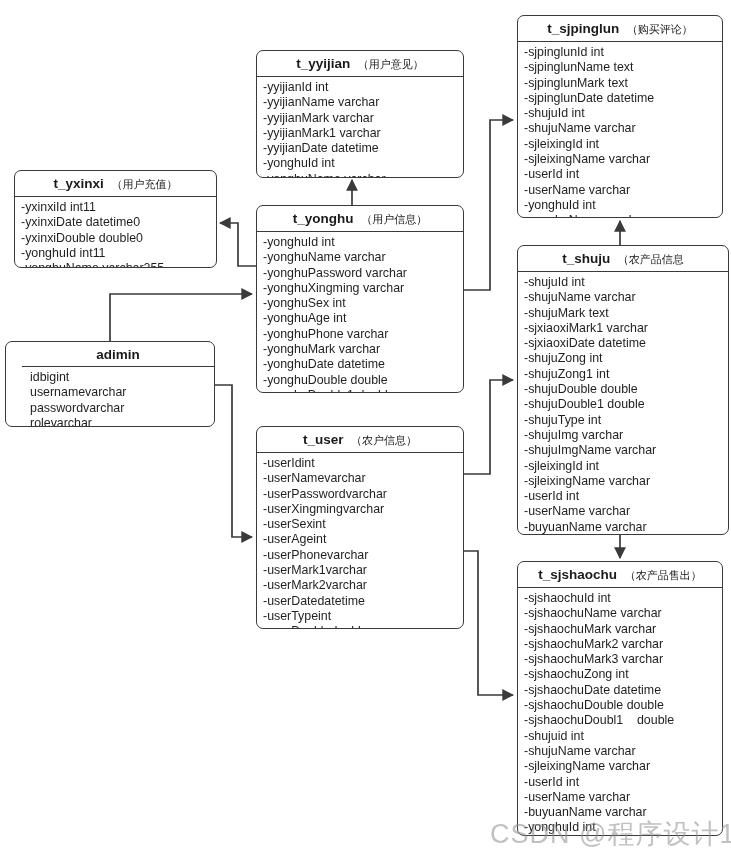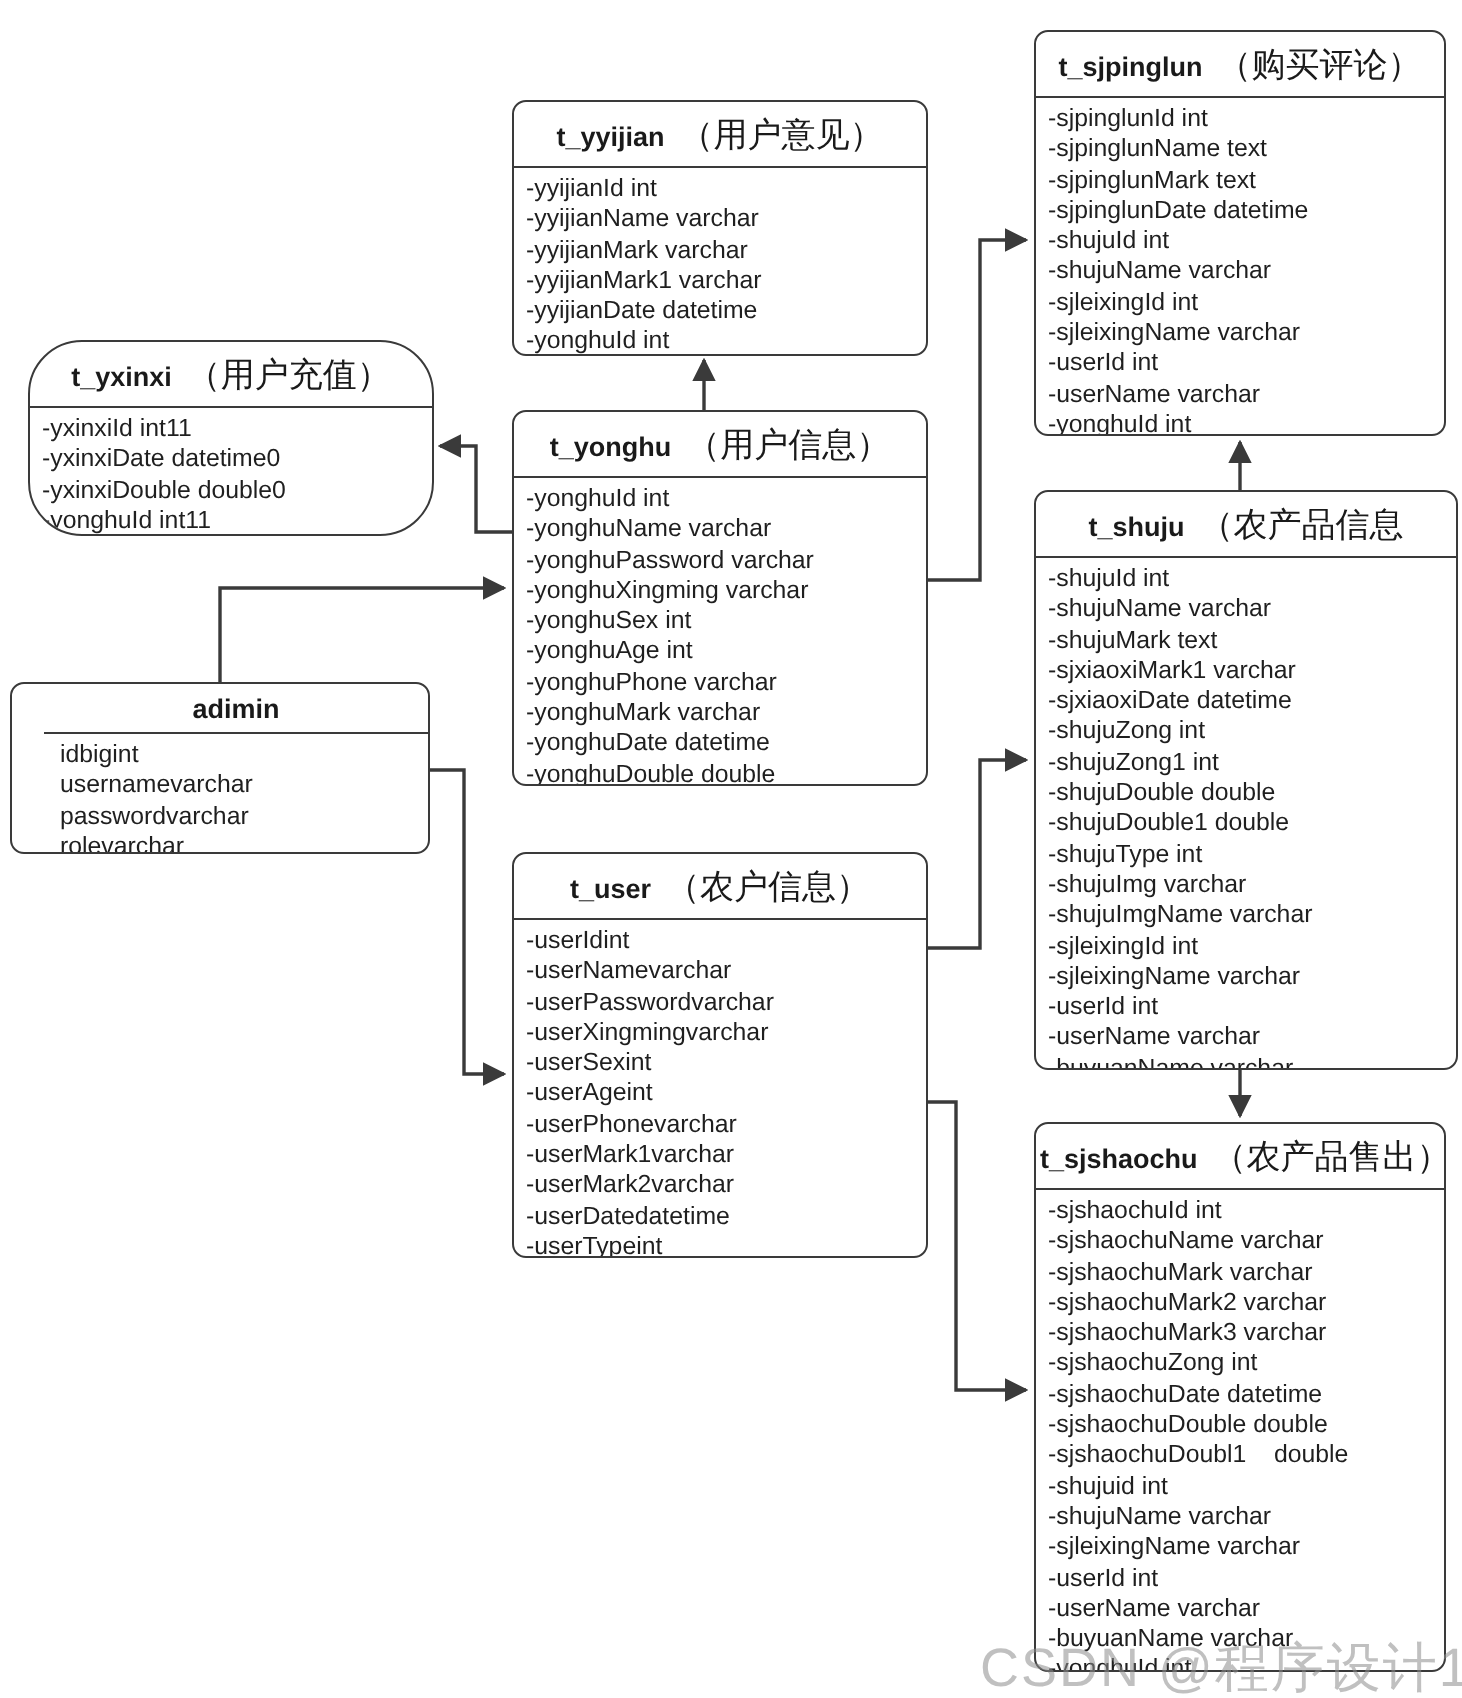--- a/index.html
+++ b/index.html
@@ -35,21 +35,21 @@
     text-align: center;
     font-size: 13.5px;
     font-weight: bold;
     color: #1a1a1a;
     padding: 5px 2px 4px 2px;
     border-bottom: 1.6px solid #3a3a3a;
     white-space: nowrap;
   }
   .entity-title .cn {
     font-weight: normal;
-    font-size: 17px;
+    font-size: 11px;
   }
   .entity-fields {
     padding: 3px 0 3px 6px;
   }
   .field {
     font-size: 12.4px;
     color: #1f1f1f;
     line-height: 15.3px;
     white-space: pre;
   }
@@ -92,21 +92,21 @@
 
       <path d="M 464 551 L 478 551 L 478 695 L 513 695" marker-end="url(#arw)"></path>
 
       <path d="M 620 245 L 620 221" marker-end="url(#arw)"></path>
 
       <path d="M 620 535 L 620 558" marker-end="url(#arw)"></path>
     </g>
   </svg>
 
   <div id="entities-layer">
-      <div class="entity" style="left: 14px; top: 170px; width: 203px; height: 98px; border-radius: 27px;">
+      <div class="entity" style="left: 14px; top: 170px; width: 203px; height: 98px;">
         <div class="entity-title"><span>t_yxinxi</span>&nbsp;&nbsp;<span class="cn">（用户充值）</span></div>
         <div class="entity-fields">
           <div class="field">-yxinxiId int11</div>
           <div class="field">-yxinxiDate datetime0</div>
           <div class="field">-yxinxiDouble double0</div>
           <div class="field">-yonghuId int11</div>
           <div class="field">-yonghuName varchar255</div>
         </div>
       </div>
       <div class="entity" style="left: 256px; top: 50px; width: 208px; height: 128px;">

